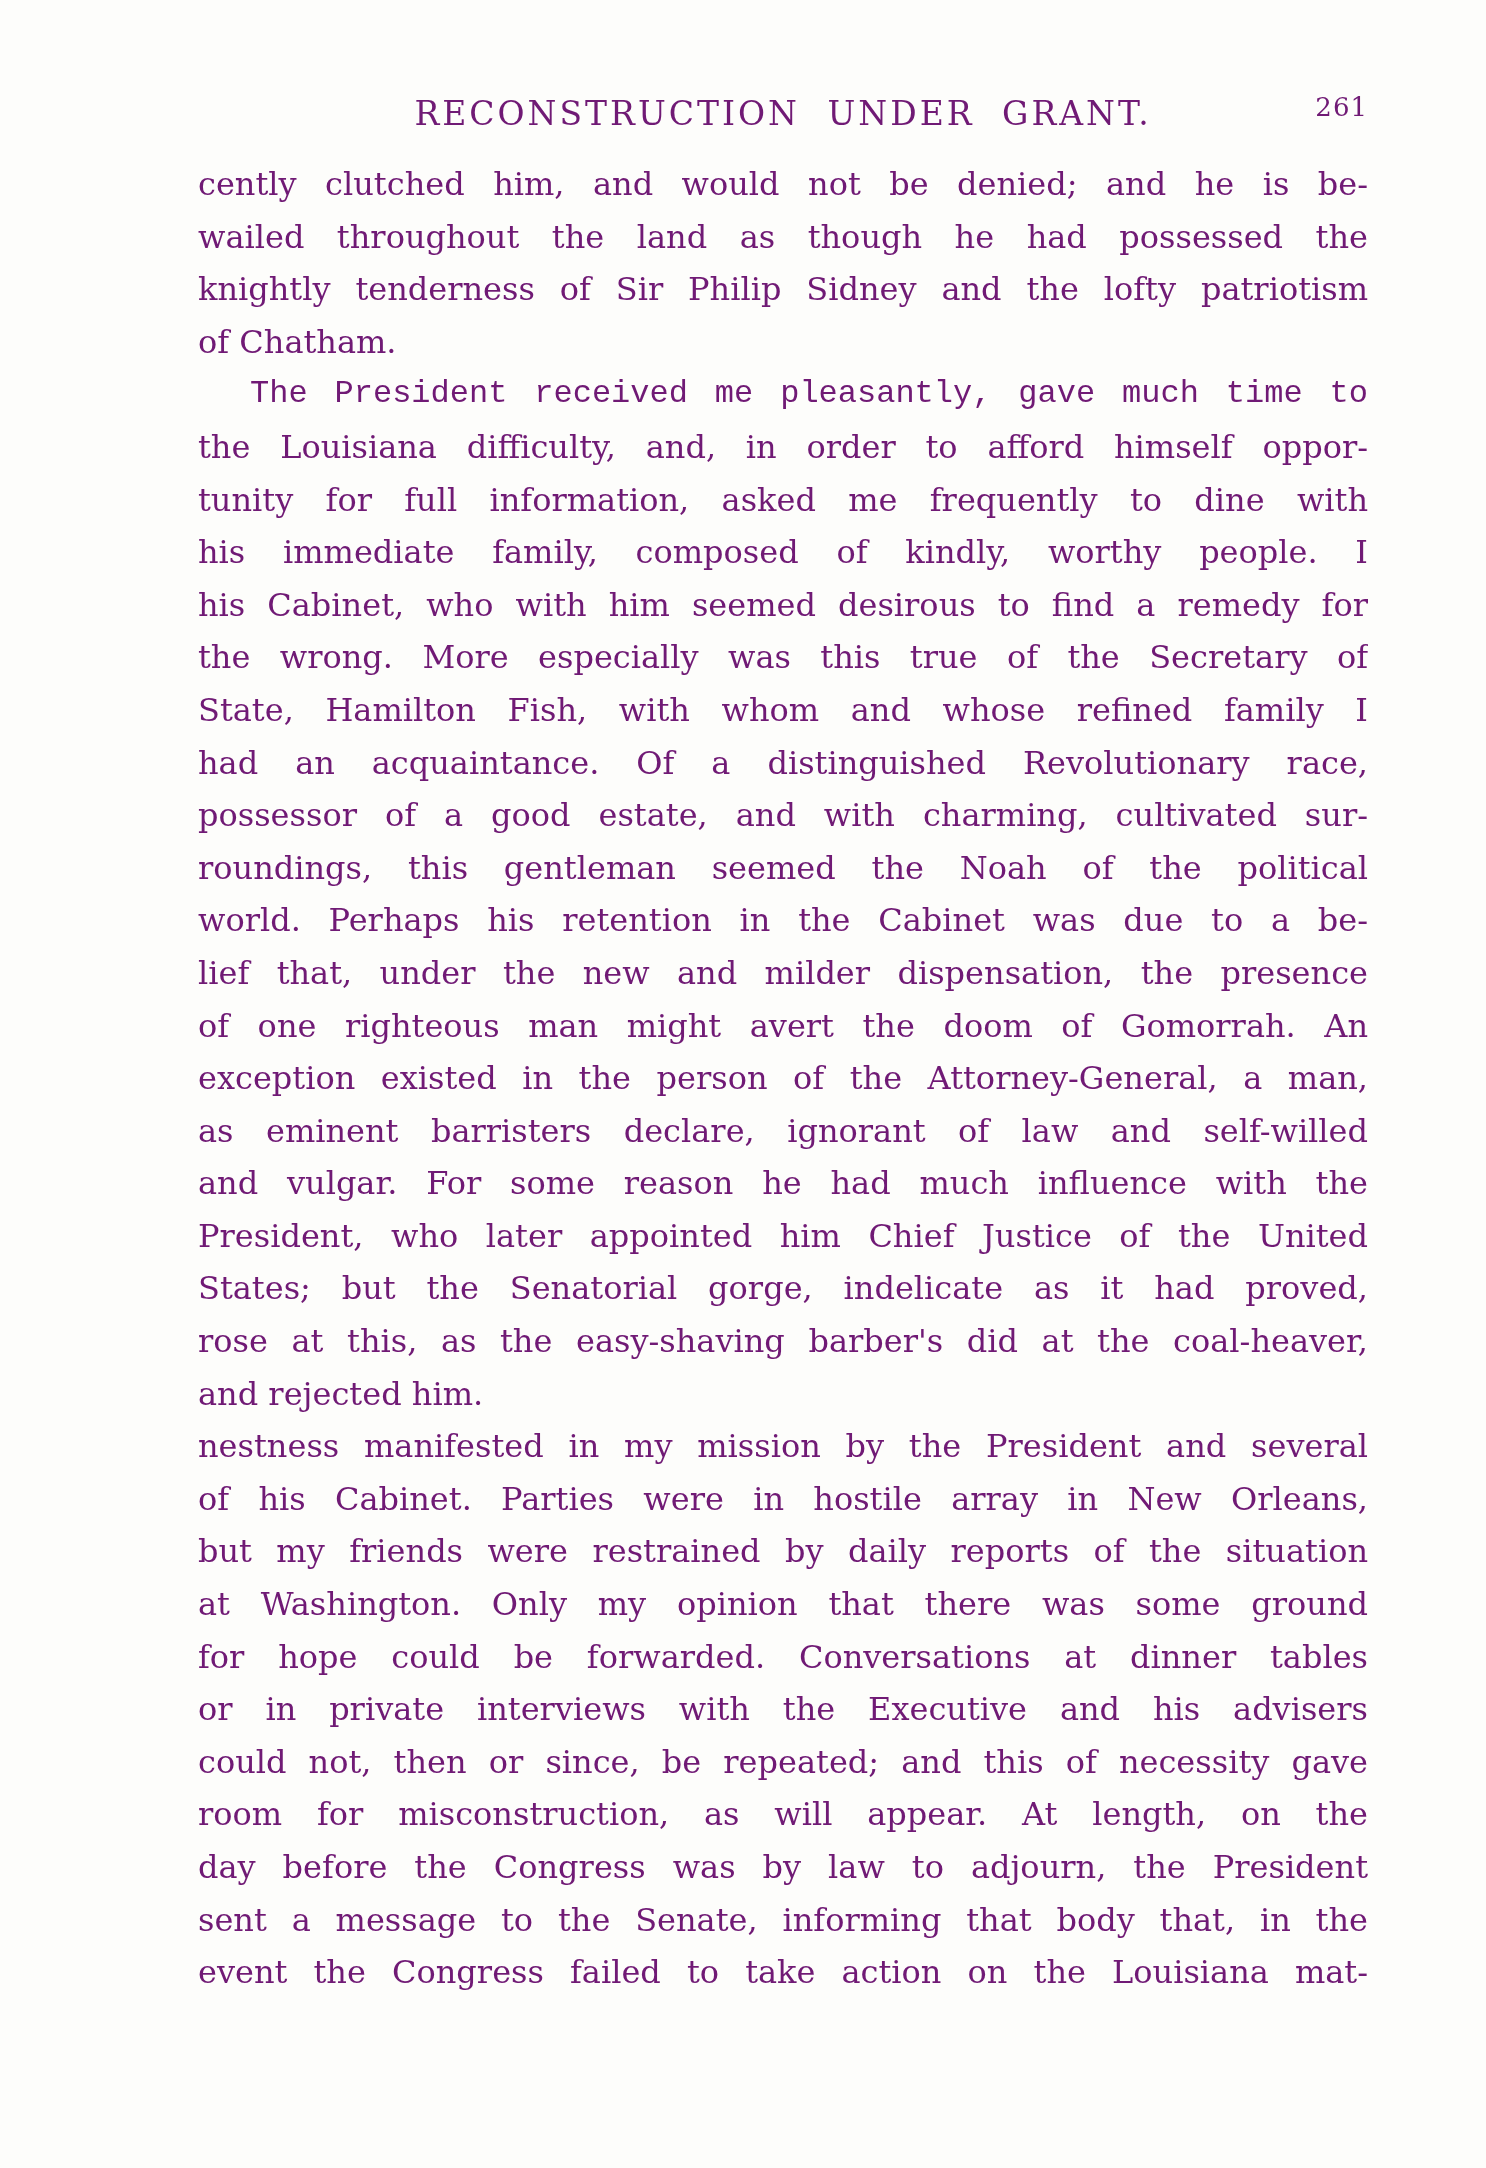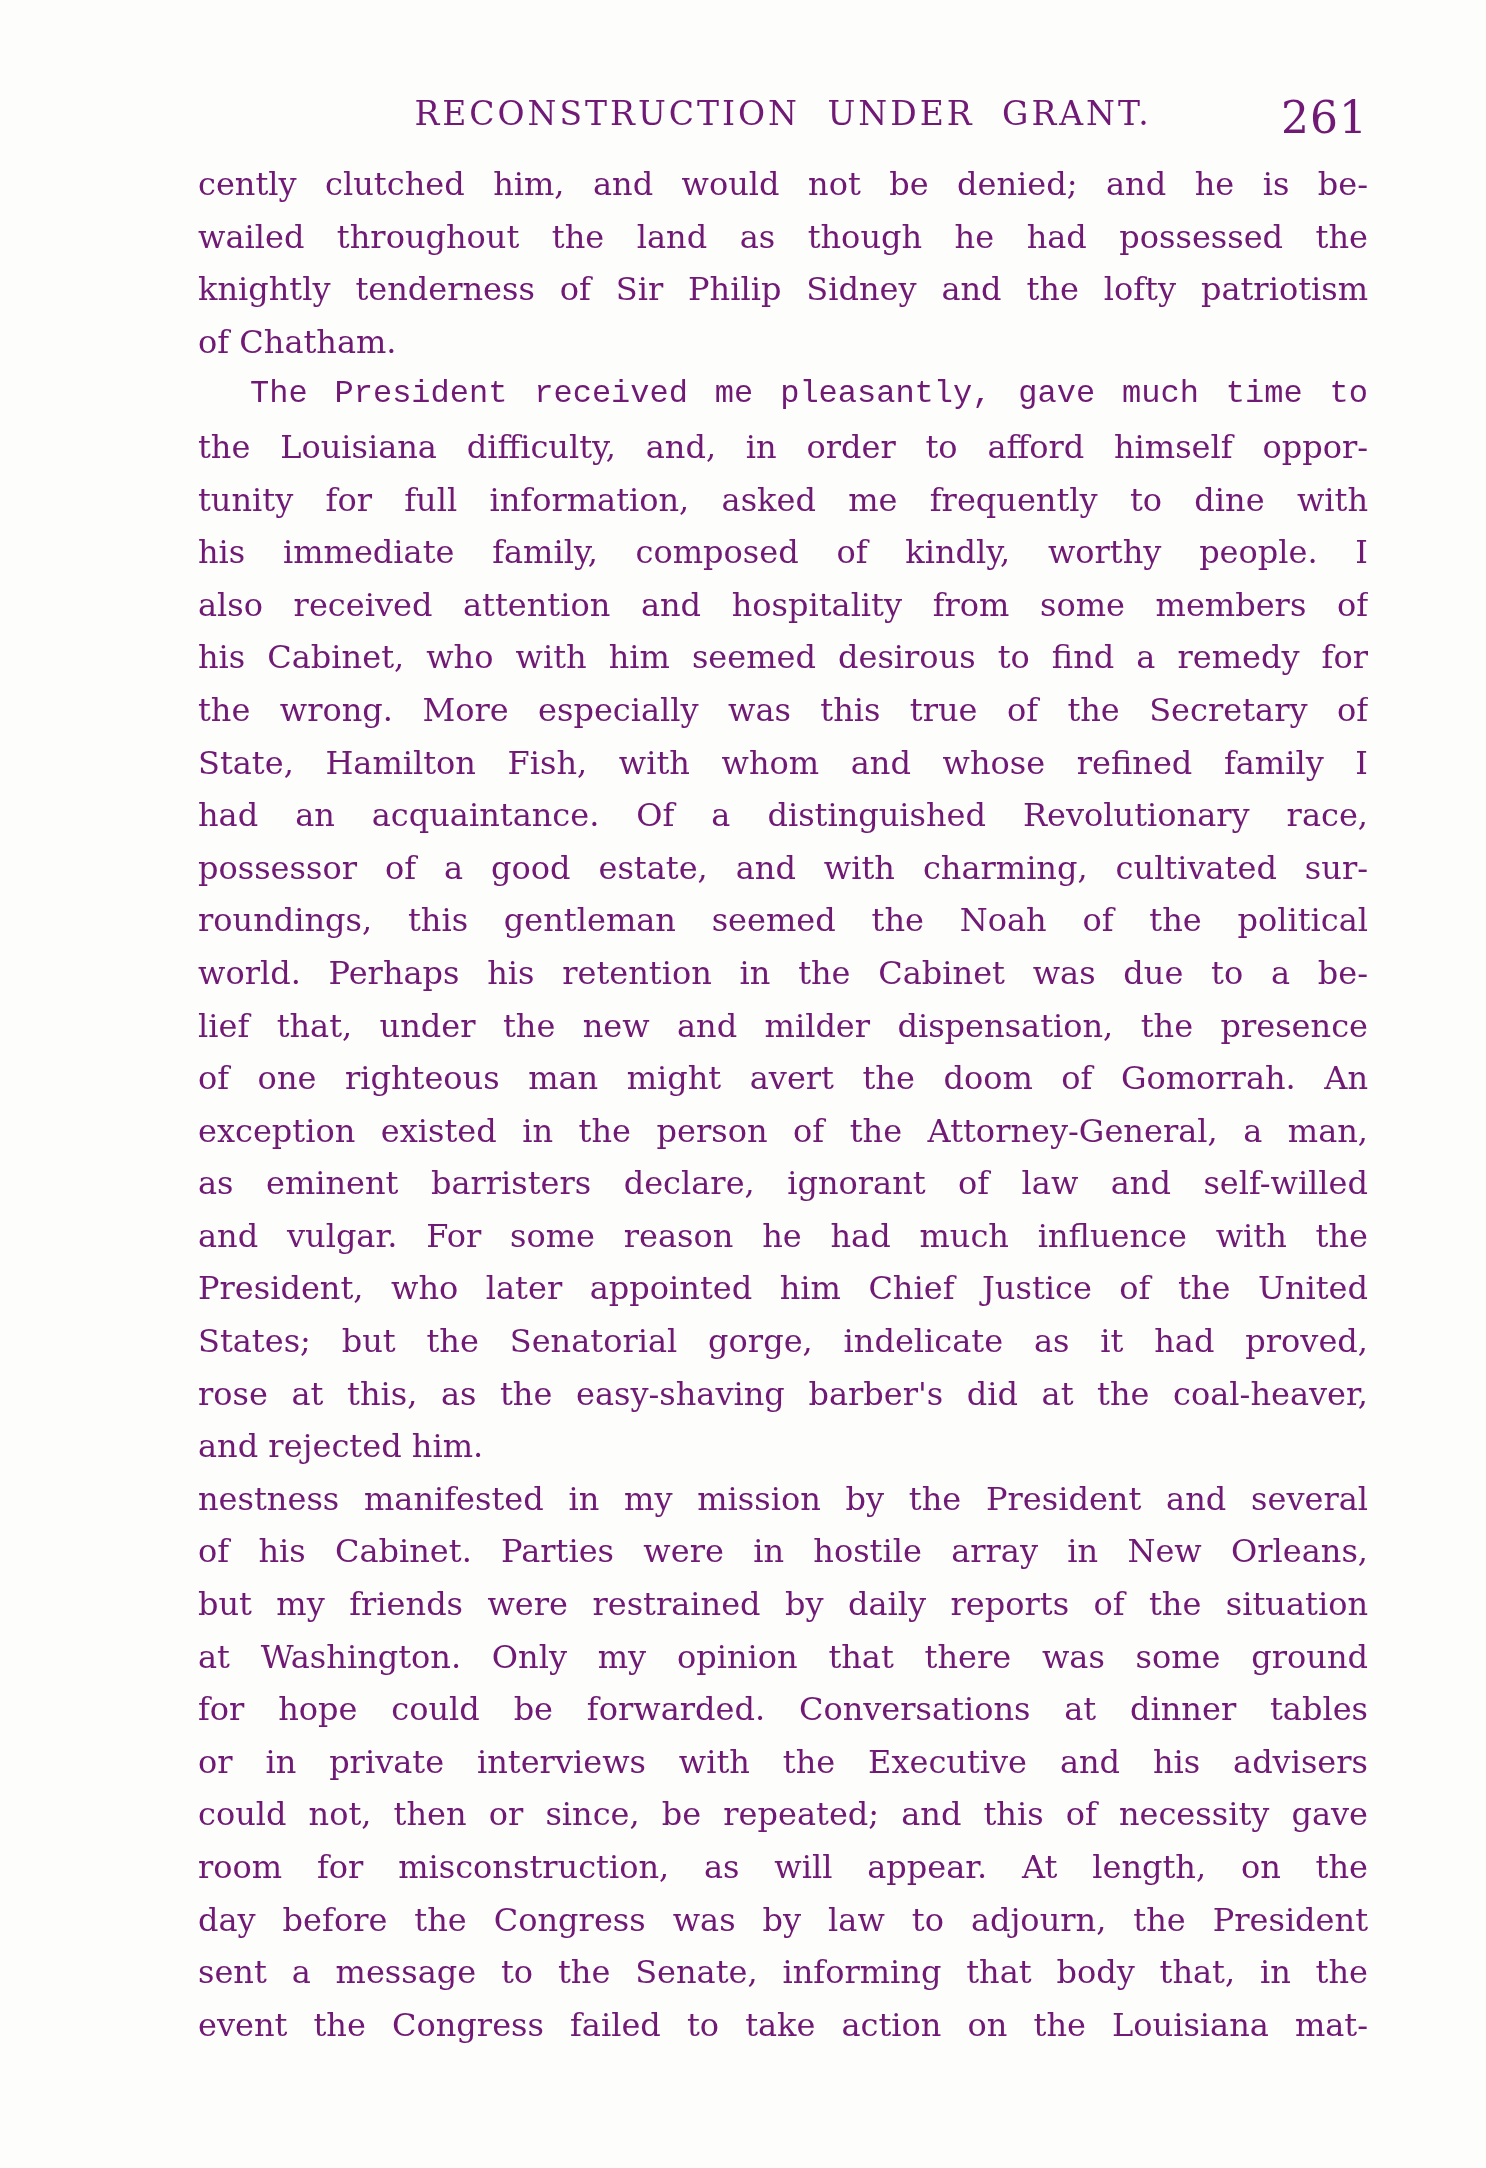--- a/index.html
+++ b/index.html
@@ -28,21 +28,21 @@
     text-align: center;
     font-size: 33px;
     letter-spacing: 3px;
     word-spacing: 14px;
     white-space: nowrap;
   }
   .page-number {
     position: absolute;
     right: 0;
     top: -2px;
-    font-size: 44px;
+    font-size: 26px;
     letter-spacing: 1px;
   }
   .page-body {
     position: absolute;
     top: 158px;
     left: 198px;
     width: 1170px;
   }
   .paragraph {
     margin: 0;
@@ -77,21 +77,20 @@
         <div class="line">cently clutched him, and would not be denied; and he is be-</div>
         <div class="line">wailed throughout the land as though he had possessed the</div>
         <div class="line">knightly tenderness of Sir Philip Sidney and the lofty patriotism</div>
         <div class="line flush-left">of Chatham.</div>
       </div>
       <div class="paragraph">
         <div class="line indent">The President received me pleasantly, gave much time to</div>
         <div class="line">the Louisiana difficulty, and, in order to afford himself oppor-</div>
         <div class="line">tunity for full information, asked me frequently to dine with</div>
         <div class="line">his immediate family, composed of kindly, worthy people. I</div>
-        <div class="line">also received attention and hospitality from some members of</div>
         <div class="line">his Cabinet, who with him seemed desirous to find a remedy for</div>
         <div class="line">the wrong. More especially was this true of the Secretary of</div>
         <div class="line">State, Hamilton Fish, with whom and whose refined family I</div>
         <div class="line">had an acquaintance. Of a distinguished Revolutionary race,</div>
         <div class="line">possessor of a good estate, and with charming, cultivated sur-</div>
         <div class="line">roundings, this gentleman seemed the Noah of the political</div>
         <div class="line">world. Perhaps his retention in the Cabinet was due to a be-</div>
         <div class="line">lief that, under the new and milder dispensation, the presence</div>
         <div class="line">of one righteous man might avert the doom of Gomorrah. An</div>
         <div class="line">exception existed in the person of the Attorney-General, a man,</div>

